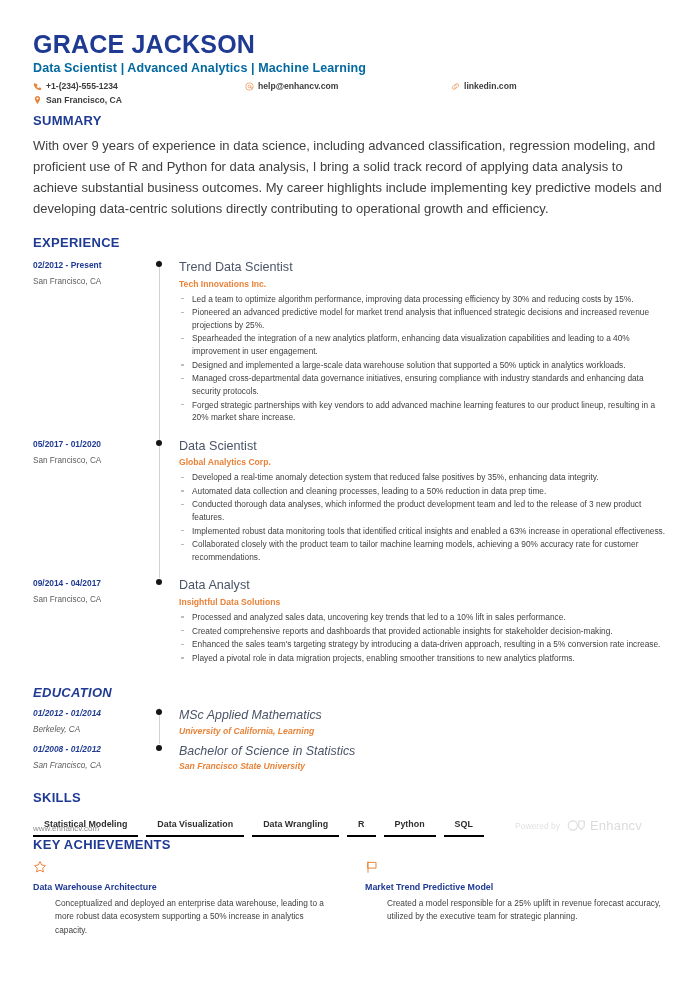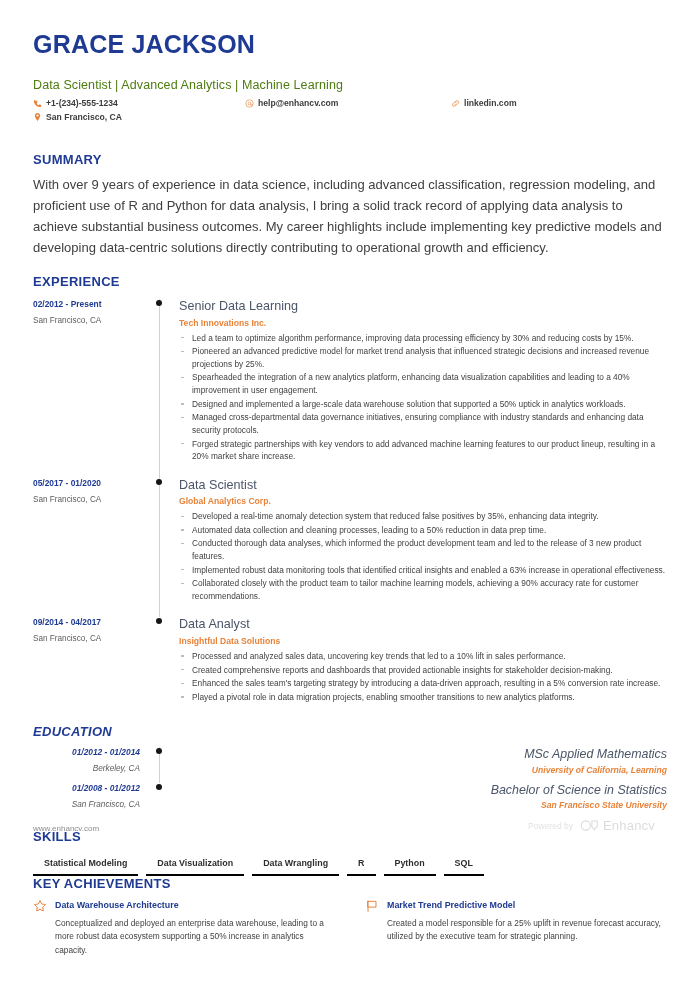--- a/index.html
+++ b/index.html
@@ -19,24 +19,24 @@
 
   
   .name {
     font-size: 25px;
     font-weight: bold;
     color: #1f3a93;
     letter-spacing: .2px;
     line-height: 1.12;
   }
   .headline {
-    margin-top: 20px;
+    margin-top: 3px;
     font-size: 12.5px;
-    font-weight: normal;
-    color: #4d7c0f;
+    font-weight: bold;
+    color: #0369a1;
     letter-spacing: .1px;
   }
   .contact-row {
     margin-top: 6px;
     position: relative;
     height: 32px;
     font-size: 8.6px;
     color: #3c3c3c;
   }
   .contact-item {
@@ -70,21 +70,21 @@
   }
   .summary-text {
     margin-top: 7px;
     font-size: 13px;
     line-height: 1.62;
     color: #3f3f3f;
     text-align: left;
     max-width: 635px;
   }
 
-  #summary { margin-top: 22px; }
+  #summary { }
   #experience { margin-top: 16px; }
   #education { margin-top: 16px; font-style: italic; }
   #skills { margin-top: 19px; }
   #achievements { }
 
   
   .entry {
     position: relative;
     display: flex;
     padding-top: 10px;
@@ -158,21 +158,21 @@
     content: "";
     position: absolute;
     left: 2px;
     top: 5.5px;
     width: 3px;
     height: 1.3px;
     background: #bcbcbc;
   }
 
   
-  .entry.edu { padding-top: 8px; text-align: right; }
+  .entry.edu { padding-top: 8px; }
   .entry.edu .rail-line { bottom: -8px; }
   .entry.edu .e-role { font-size: 12.4px; }
   .entry.edu .e-org { margin-top: 3px; }
   .entry.edu .entry-body { padding-bottom: 0; }
 
   
   .skills-row {
     margin-top: 11px;
     display: flex;
     flex-wrap: wrap;
@@ -191,20 +191,21 @@
   .ach-grid {
     margin-top: 9px;
     display: flex;
     gap: 29px;
   }
   .ach-col { width: 303px; flex: 0 0 303px; }
   .ach-head {
     display: flex;
     align-items: flex-start;
     gap: 8px;
+    flex-direction: column;
   }
   .ach-icon {
     width: 14px; height: 14px;
     flex: 0 0 14px;
     color: #e8833a;
     margin-top: -1px;
   }
   .ach-icon svg { display: block; }
   .ach-title {
     font-size: 8.9px;
@@ -230,21 +231,21 @@
   }
   .footer-url {
     position: absolute;
     left: 0;
     top: 6px;
     font-size: 8px;
     color: #8d8d8d;
   }
   .watermark {
     position: absolute;
-    right: 12px;
+    right: 25px;
     top: 0;
     display: flex;
     align-items: center;
     gap: 7px;
     opacity: .30;
   }
   .wm-powered {
     font-size: 8.5px;
     color: #9a9a9a;
   }
@@ -323,21 +324,21 @@
         <div class="entry">
           <div class="entry-left">
             <div class="e-date">02/2012 - Present</div>
             <div class="e-loc">San Francisco, CA</div>
           </div>
           <div class="rail">
             <div class="rail-line"></div>
             <div class="rail-dot"></div>
           </div>
           <div class="entry-body">
-            <div class="e-role">Senior Data Learning</div>
+            <div class="e-role">Trend Data Scientist</div>
             <div class="e-org">Tech Innovations Inc.</div>
             <ul class="bullets">
               <li>Led a team to optimize algorithm performance, improving data processing efficiency by 30% and reducing costs by 15%.</li>
               <li>Pioneered an advanced predictive model for market trend analysis that influenced strategic decisions and increased revenue projections by 25%.</li>
               <li>Spearheaded the integration of a new analytics platform, enhancing data visualization capabilities and leading to a 40% improvement in user engagement.</li>
               <li>Designed and implemented a large-scale data warehouse solution that supported a 50% uptick in analytics workloads.</li>
               <li>Managed cross-departmental data governance initiatives, ensuring compliance with industry standards and enhancing data security protocols.</li>
               <li>Forged strategic partnerships with key vendors to add advanced machine learning features to our product lineup, resulting in a 20% market share increase.</li>
             </ul>
           </div>

